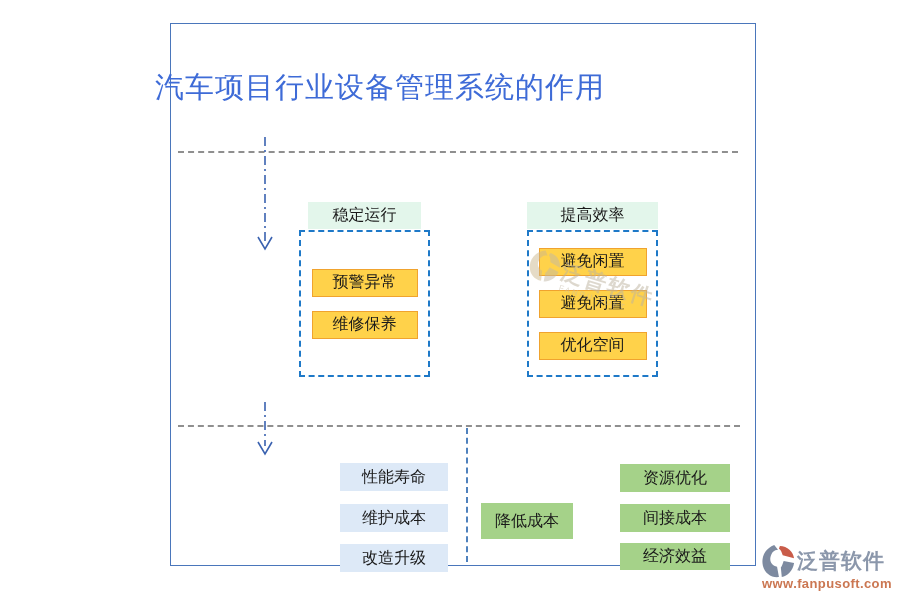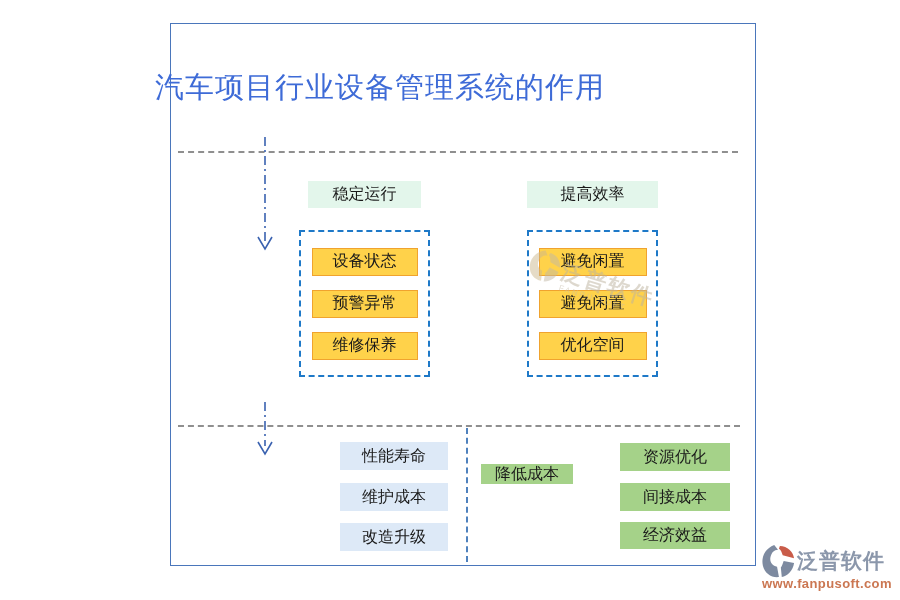--- a/index.html
+++ b/index.html
@@ -15,21 +15,21 @@
 
   .hline{position:absolute;height:0;border-top:2px dashed var(--c-dash_gray,#8f8f8f);}
   .hline1{left:178px;top:151px;width:560px;}
   .hline2{left:178px;top:425px;width:562px;}
   .vsep{position:absolute;left:466px;top:428px;width:0;height:134px;
         border-left:2px dashed var(--c-sep_blue,#4f81bd);}
 
   .arrow-svg{position:absolute;overflow:visible;}
 
   .box{position:absolute;display:flex;align-items:center;justify-content:center;
-       font-size:16px;color:#1a1a1a;box-sizing:border-box;white-space:nowrap;}
+       font-size:16px;color:#1a1a1a;box-sizing:border-box;white-space:nowrap;margin-top:21px;}
   .mint{background:var(--c-mint,#e3f6eb);}
   .blue{background:var(--c-light_blue,#dde9f7);}
   .green{background:var(--c-green,#a5d289);}
   .yellow{background:var(--c-yellow,#ffd24a);border:1px solid var(--c-yellow_border,#f0a32e);
           width:106px;height:28px;position:static;display:flex;align-items:center;justify-content:center;
           font-size:16px;color:#1a1a1a;box-sizing:border-box;white-space:nowrap;}
 
   .dashed-container{position:absolute;width:131px;height:147px;box-sizing:border-box;
        border:2px dashed var(--c-container_border,#1e79c8);
        display:flex;flex-direction:column;align-items:center;justify-content:center;gap:14px;}
@@ -62,21 +62,20 @@
 
   <svg class="arrow-svg" style="left:254px;top:137px;" width="22" height="122">
     <line x1="11" y1="0" x2="11" y2="108" stroke="var(--c-arrow_blue,#3a62b0)" stroke-width="1.6" stroke-dasharray="9 4 2 4"></line>
     <polyline points="4,100 11,112 18,100" fill="none" stroke="var(--c-arrow_blue,#3a62b0)" stroke-width="1.6"></polyline>
   </svg>
 
   <div class="box mint" style="left:308px;top:181px;width:113px;height:27px;">稳定运行</div>
   <div class="box mint" style="left:527px;top:181px;width:131px;height:27px;">提高效率</div>
 
   <div class="dashed-container cont-left">
-    <div class="yellow">设备状态</div>
     <div class="yellow">预警异常</div>
     <div class="yellow">维修保养</div>
   </div>
 
   <div class="dashed-container cont-right">
     <div class="yellow">避免闲置</div>
     <div class="yellow">避免闲置</div>
     <div class="yellow">优化空间</div>
   </div>
 
@@ -99,21 +98,21 @@
     <polyline points="4,40 11,52 18,40" fill="none" stroke="var(--c-arrow_blue,#3a62b0)" stroke-width="1.6"></polyline>
   </svg>
 
 
   <div class="box blue" style="left:340px;top:442px;width:108px;height:28px;">性能寿命</div>
   <div class="box blue" style="left:340px;top:483px;width:108px;height:28px;">维护成本</div>
   <div class="box blue" style="left:340px;top:523px;width:108px;height:28px;">改造升级</div>
 
   <div class="vsep"></div>
 
-  <div class="box green" style="left:481px;top:464px;width:92px;height:20px;">降低成本</div>
+  <div class="box green" style="left:481px;top:482px;width:92px;height:36px;">降低成本</div>
 
   <div class="box green" style="left:620px;top:443px;width:110px;height:28px;">资源优化</div>
   <div class="box green" style="left:620px;top:483px;width:110px;height:28px;">间接成本</div>
   <div class="box green" style="left:620px;top:522px;width:110px;height:27px;">经济效益</div>
 
   <div class="footer">
     <div class="row1">
       <svg width="34" height="34" viewBox="0 0 36 36">
         <path d="M14 1 C4 5 0 14 2 23 C4 31 11 36 19 35 L17 24 C12 23 9 19 10 14 C11 9 14 6 18 6 Z" fill="#7d8aa0"></path>
         <path d="M20 2 C28 2 34 8 35 15 L23 12 C22 9 21 6 19 5 Z" fill="#c95c49"></path>

